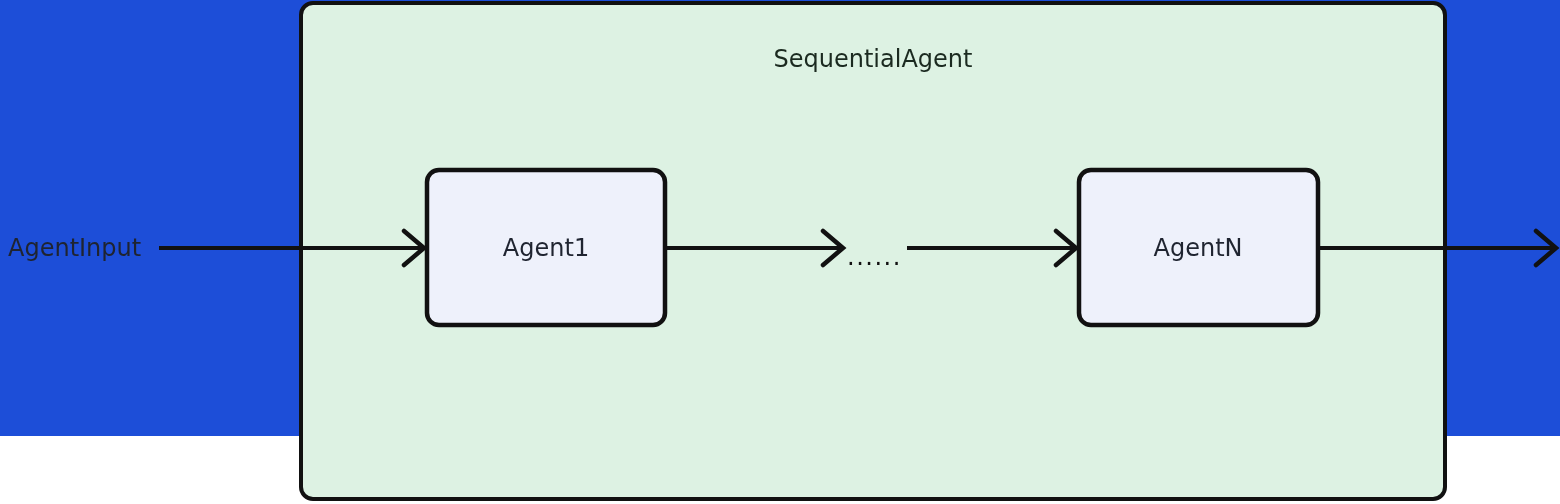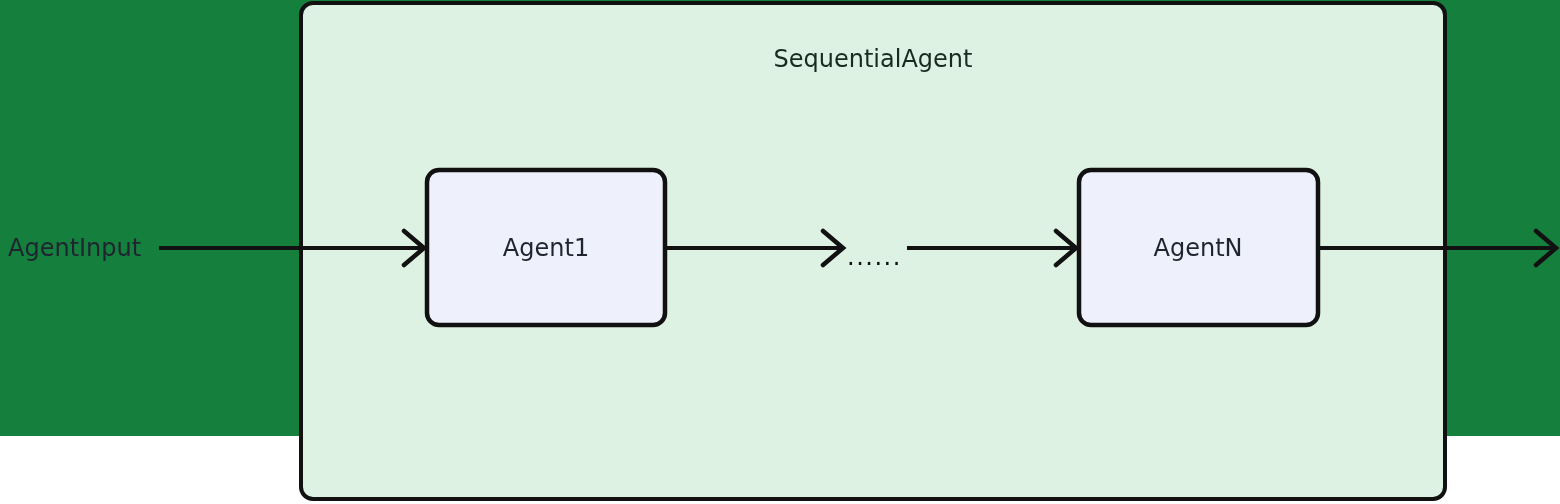--- a/index.html
+++ b/index.html
@@ -10,21 +10,21 @@
   body {
     width: 1560px;
     height: 504px;
     overflow: hidden;
     font-family: "DejaVu Sans", "Liberation Sans", sans-serif;
   }
   #diagram-root {
     position: relative;
     width: 1560px;
     height: 436px;
-    background: #15803d;
+    background: #1d4ed8;
   }
   svg#diagram-svg {
     display: block;
     width: 1560px;
     height: 504px;
   }
   .node-label {
     font-family: "DejaVu Sans", "Liberation Sans", sans-serif;
     font-size: 24px;
     fill: #1f2430;

